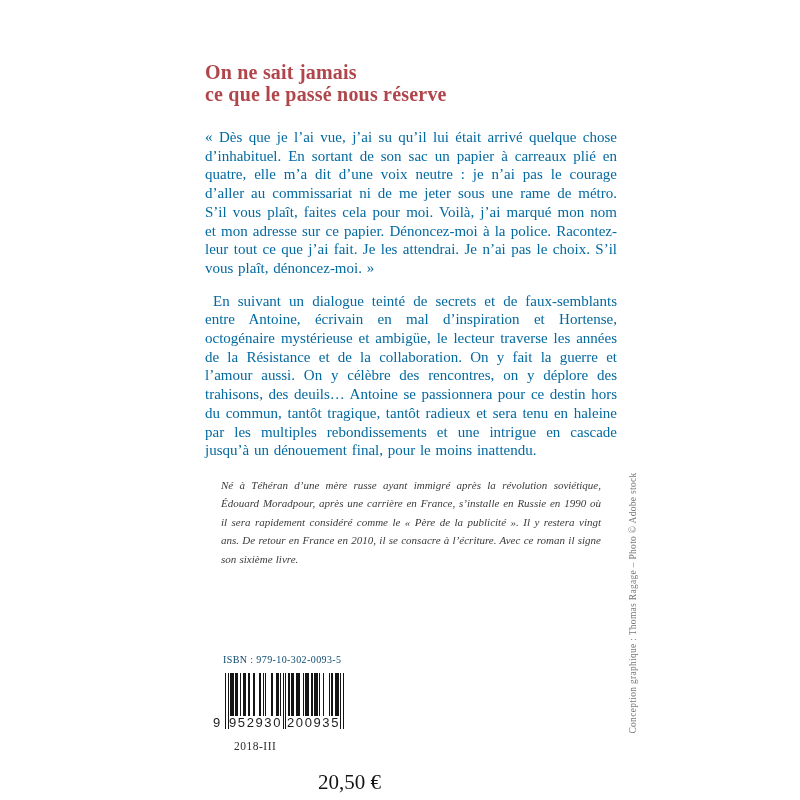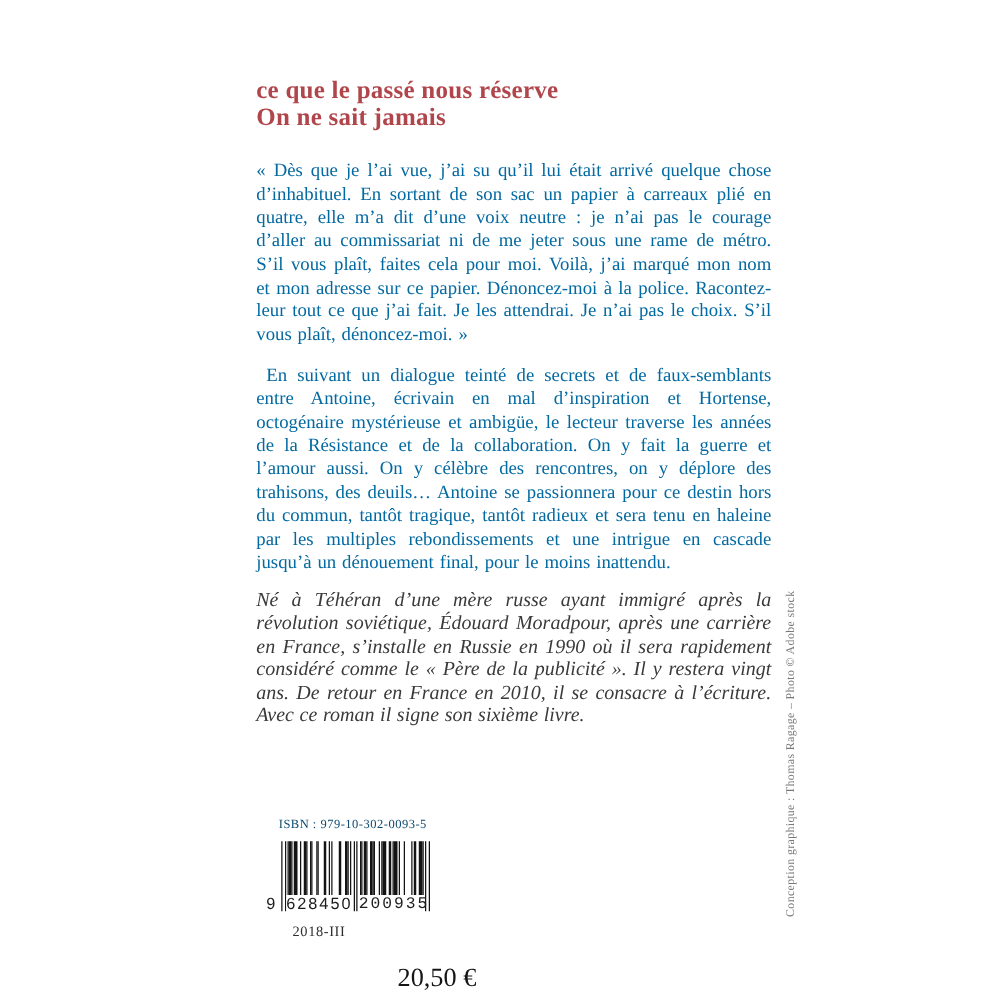--- a/index.html
+++ b/index.html
@@ -8,49 +8,49 @@
 
   .col{position:absolute;left:205px;top:62px;width:412px;}
 
   .title{margin:0 0 23px 0;font-size:20px;line-height:21.5px;font-weight:bold;letter-spacing:.2px;}
   .title span{display:block;}
 
   .para{margin:0;font-size:15px;line-height:18.7px;color:#0369a1;text-align:justify;
         word-spacing:1px;}
   .quote{margin-bottom:14px;}
   .synopsis{margin-bottom:12px;text-indent:8px;}
-  .bio{margin:0;font-size:16px;line-height:18.4px;color:#3a3a3a;font-style:italic;
+  .bio{margin:16px;font-size:11px;line-height:18.4px;color:#3a3a3a;font-style:italic;
        text-align:justify;word-spacing:.5px;}
 
   .footer{position:absolute;left:218px;top:652px;width:170px;height:110px;}
   .isbn{position:absolute;left:5px;top:2px;font-size:10px;letter-spacing:.4px;color:#0c4a6e;}
   .barcode{position:absolute;left:7px;top:21px;width:119px;height:60px;}
   .bars{position:absolute;left:0;top:0;width:119px;height:58px;}
   .bc-bar{position:absolute;top:0;height:44px;background:#141414;}
   .bc-bar.guard{height:56px;}
   .bd{position:absolute;top:43px;font-family:"Liberation Sans",sans-serif;font-size:13px;
       color:#1c1c1c;background:#fff;line-height:14px;}
   .bd-first{left:-12px;}
   .bd-g1{left:4px;width:53px;text-align:center;letter-spacing:1.6px;}
-  .bd-g2{left:62px;width:53px;text-align:right;letter-spacing:1.6px;font-family:Liberation Mono, monospace;}
+  .bd-g2{left:62px;width:53px;text-align:right;letter-spacing:1.6px;}
   .edition{position:absolute;left:16px;top:88px;font-size:11.5px;letter-spacing:.5px;color:#2e2e2e;}
   .price{position:absolute;left:100px;top:80px;font-size:21px;color:#151515;white-space:nowrap;margin-top:38px;}
 
   .credits{position:absolute;left:633px;top:603px;transform:translate(-50%,-50%) rotate(-90deg);
            white-space:nowrap;font-size:9.5px;letter-spacing:.3px;color:#787878;}
 </style>
 </head>
 <body>
 
 <div class="page">
 
   <div class="col">
     <h1 class="title" style="color: rgb(176, 70, 75);">
+      <span>On ne sait jamais</span>
       <span>ce que le passé nous réserve</span>
-      <span>On ne sait jamais</span>
     </h1>
     <p class="para quote">« Dès que je l’ai vue, j’ai su qu’il lui était arrivé quelque chose d’inhabituel. En sortant de son sac un papier à carreaux plié en quatre, elle m’a dit d’une voix neutre : je n’ai pas le courage d’aller au commissariat ni de me jeter sous une rame de métro. S’il vous plaît, faites cela pour moi. Voilà, j’ai marqué mon nom et mon adresse sur ce papier. Dénoncez-moi à la police. Racontez-leur tout ce que j’ai fait. Je les attendrai. Je n’ai pas le choix. S’il vous plaît, dénoncez-moi. »</p>
     <p class="para synopsis">En suivant un dialogue teinté de secrets et de faux-semblants entre Antoine, écrivain en mal d’inspiration et Hortense, octogénaire mystérieuse et ambigüe, le lecteur traverse les années de la Résistance et de la collaboration. On y fait la guerre et l’amour aussi. On y célèbre des rencontres, on y déplore des trahisons, des deuils… Antoine se passionnera pour ce destin hors du commun, tantôt tragique, tantôt radieux et sera tenu en haleine par les multiples rebondissements et une intrigue en cascade jusqu’à un dénouement final, pour le moins inattendu.</p>
     <p class="bio">Né à Téhéran d’une mère russe ayant immigré après la révolution soviétique, Édouard Moradpour, après une carrière en France, s’installe en Russie en 1990 où il sera rapidement considéré comme le « Père de la publicité ». Il y restera vingt ans. De retour en France en 2010, il se consacre à l’écriture. Avec ce roman il signe son sixième livre.</p>
   </div>
 
   <div class="footer">
     <div class="isbn">ISBN : 979-10-302-0093-5</div>
     <div class="barcode">
       <div class="bars">
@@ -98,21 +98,21 @@
           <div class="bc-bar" style="left: 97.5px; width: 1.25px;"></div>
           <div class="bc-bar" style="left: 103.75px; width: 1.25px;"></div>
           <div class="bc-bar" style="left: 106.25px; width: 1.25px;"></div>
           <div class="bc-bar" style="left: 110px; width: 1.25px;"></div>
           <div class="bc-bar" style="left: 111.25px; width: 1.25px;"></div>
           <div class="bc-bar" style="left: 112.5px; width: 1.25px;"></div>
           <div class="bc-bar guard" style="left: 115px; width: 1.25px;"></div>
           <div class="bc-bar guard" style="left: 117.5px; width: 1.25px;"></div>
         </div>
       <span class="bd bd-first">9</span>
-      <span class="bd bd-g1">628450</span>
+      <span class="bd bd-g1">952930</span>
       <span class="bd bd-g2">200935</span>
     </div>
     <div class="edition">2018-III</div>
     <div class="price">20,50 €</div>
   </div>
 
   <div class="credits">Conception graphique : Thomas Ragage – Photo © Adobe stock</div>
 
 </div>
 

